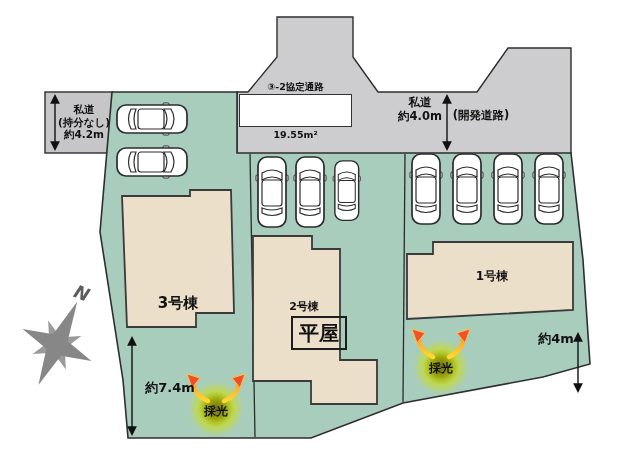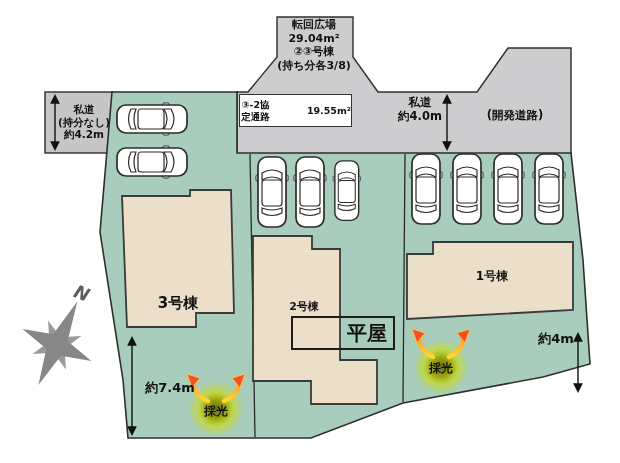--- a/index.html
+++ b/index.html
@@ -7,22 +7,22 @@
     position:relative;width:620px;height:463px;background:#ffffff;overflow:hidden;
     font-family:"DejaVu Sans","Liberation Sans",sans-serif;color:#111;
   }
   #plan-svg{position:absolute;left:0;top:0;z-index:0;}
   .lbl{
     position:absolute;z-index:2;transform:translate(-50%,-50%);
     text-align:center;font-weight:700;white-space:nowrap;color:#111;line-height:1.2;
   }
   .box{
     position:absolute;z-index:2;background:#ffffff;border:1px solid #333;
-    display:flex;justify-content:center;align-items:center;
-    font-weight:700;text-align:center;gap:36px;
+    display:flex;flex-direction:column;justify-content:center;align-items:center;
+    font-weight:700;gap:36px;
   }
   .hiraya{
     position:absolute;z-index:2;border:2px solid #1d1d1d;background:transparent;
     display:flex;justify-content:center;align-items:center;font-weight:700;
   }
   .n-mark{
     position:absolute;z-index:2;transform:translate(-50%,-50%) rotate(22deg);
     font-weight:700;font-style:italic;color:#5d5d5d;
   }
 </style>
@@ -110,47 +110,41 @@
       <path d="M 449,357 C 458,352 464,346 463,338" fill="none" stroke="url(#ag2)" stroke-width="4.5" stroke-linecap="round"></path>
       <polygon points="470,329 457,333 465,343" fill="#f0512a" stroke="#ffc23a" stroke-width="1"></polygon>
     </g>
 
     <g transform="translate(57,345) rotate(25)">
       <polygon transform="rotate(45)" points="0,-26 6,-6 26,0 6,6 0,26 -6,6 -26,0 -6,-6" fill="#9a9a9a"></polygon>
       <polygon points="0,-48 8,-8 38,0 8,8 0,44 -8,8 -38,0 -8,-8" fill="#878787"></polygon>
     </g>
   </svg>
 
-  <div class="lbl" style="left:314px;top:45px;font-size:11px;line-height:13.5px;">
-    <div>転回広場</div>
-    <div>29.04m²</div>
-    <div>②③号棟</div>
-    <div>(持ち分各3/8)</div>
-  </div>
 
   <div class="lbl" style="left:84px;top:122px;font-size:10.5px;line-height:12.5px;">
     <div>私道</div>
     <div>(持分なし)</div>
     <div>約4.2m</div>
   </div>
 
   <div class="box" style="left:239px;top:94px;width:111px;height:31px;font-size:9.5px;line-height:12px;">
     <div>③-2協定通路</div>
     <div>19.55m²</div>
   </div>
 
   <div class="lbl" style="left:420px;top:109px;font-size:11.5px;line-height:13.5px;">
     <div>私道</div>
     <div>約4.0m</div>
   </div>
-  <div class="lbl" style="left:481px;top:116px;font-size:11.5px;margin-left:34px;">(開発道路)</div>
+  <div class="lbl" style="left:481px;top:116px;font-size:11.5px;">(開発道路)</div>
 
   <div class="lbl" style="left:178px;top:259px;font-size:15px;margin-top:44px;">3号棟</div>
   <div class="lbl" style="left:304px;top:307px;font-size:11px;">2号棟</div>
-  <div class="hiraya" style="left:291px;top:316px;width:52px;height:30px;font-size:20px;padding-left:48px;">
+  <div class="hiraya" style="left:291px;top:316px;width:52px;height:30px;font-size:20px;">
     <span>平屋</span>
   </div>
   <div class="lbl" style="left:492px;top:276px;font-size:12px;">1号棟</div>
 
   <div class="lbl" style="left:170px;top:388px;font-size:13px;">約7.4m</div>
   <div class="lbl" style="left:556px;top:339px;font-size:13px;">約4m</div>
 
   <div class="lbl" style="left:216px;top:411px;font-size:12px;">採光</div>
   <div class="lbl" style="left:441px;top:368px;font-size:12px;">採光</div>
 

